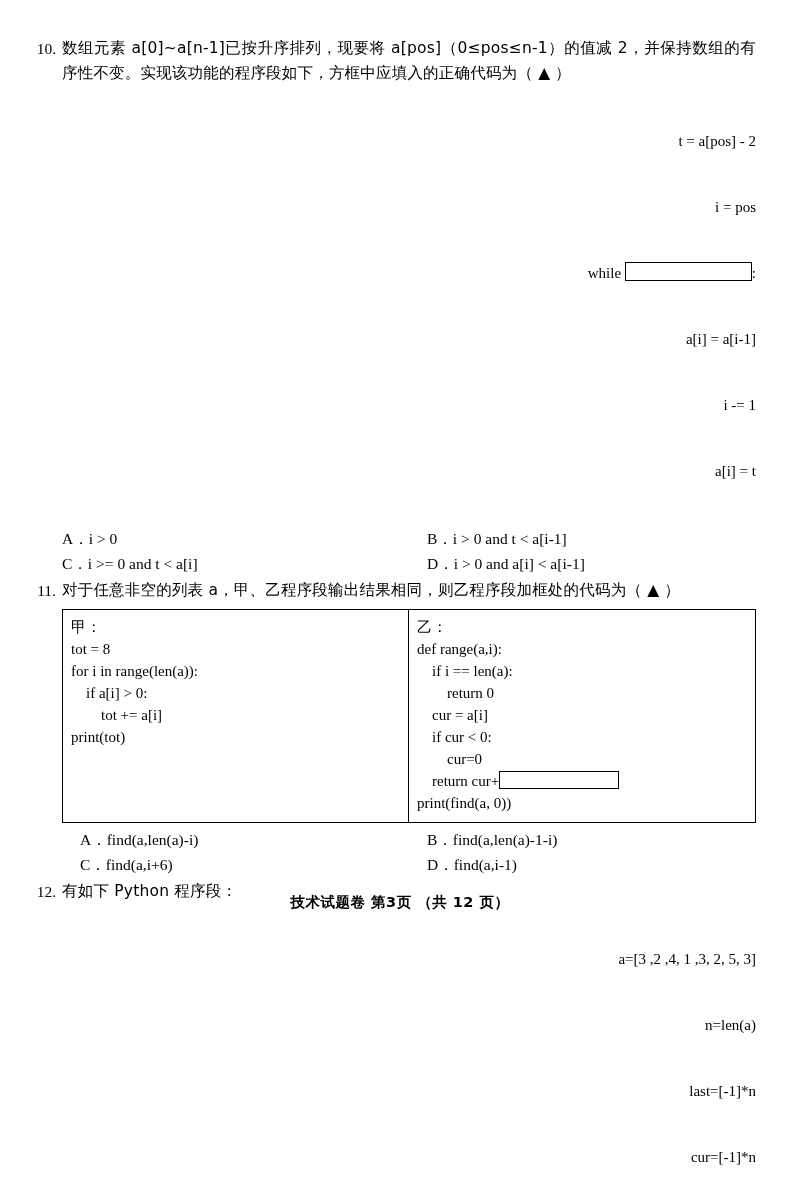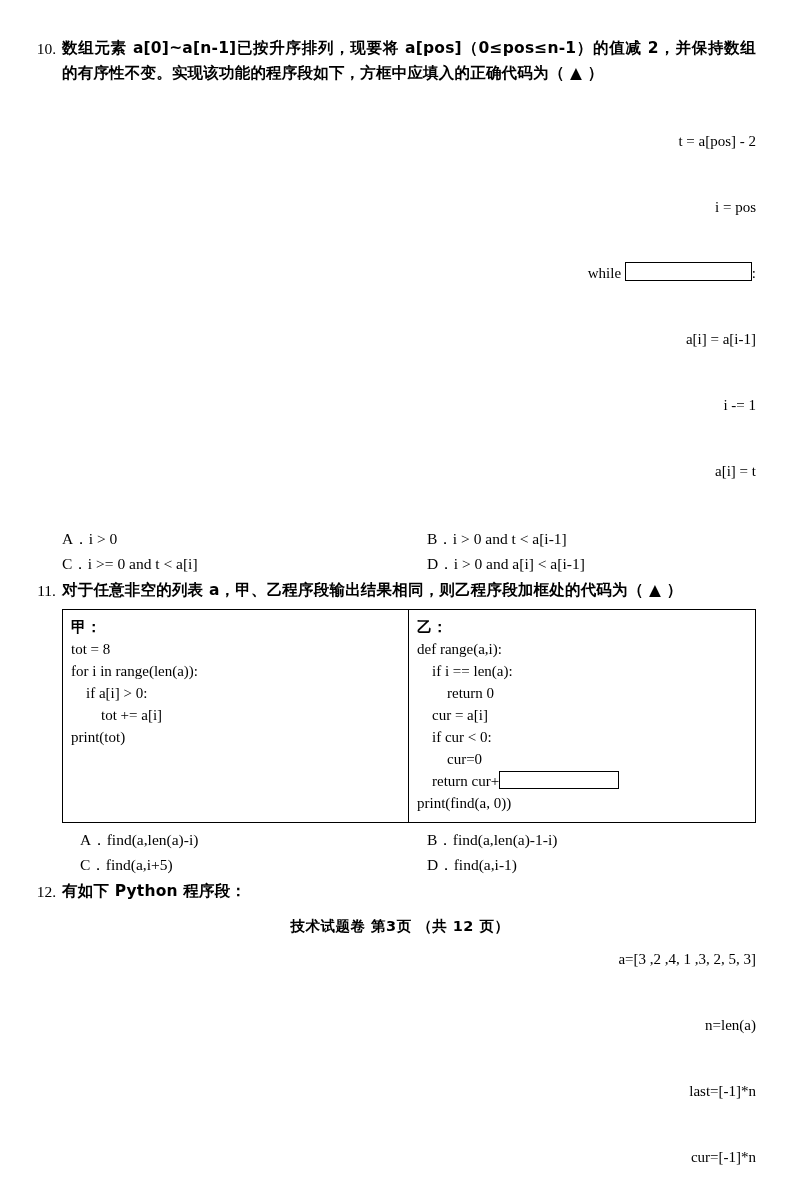--- a/index.html
+++ b/index.html
@@ -35,21 +35,21 @@
     padding-right: 6px;
     box-sizing: border-box;
   }
   .qbody {
     flex: 1 1 auto;
     font-size: 15.5px;
     line-height: 25px;
   }
   .cn {
     font-family: "DejaVu Sans", sans-serif;
-    font-weight: bold;
+    font-weight: normal;
     letter-spacing: 0.2px;
   }
   .stem {
     text-align: justify;
   }
   .code {
     font-family: "Liberation Serif", serif;
     font-size: 15px;
     line-height: 22px;
     white-space: pre;
@@ -89,21 +89,21 @@
     display: inline-block;
     border: 1px solid #000;
     height: 16px;
     width: 118px;
     vertical-align: -3px;
   }
   .footer {
     position: absolute;
     left: 0;
     right: 0;
-    bottom: 19px;
+    bottom: 43px;
     text-align: center;
     font-size: 14.5px;
     font-family: "DejaVu Sans", sans-serif;
     font-weight: bold;
     letter-spacing: 0.5px;
   }
   .indent1 { padding-left: 16px; text-align: right; }
   .indent2 { padding-left: 32px; }
 </style>
 </head>
@@ -155,21 +155,21 @@
           <div class="code">    cur = a[i]</div>
           <div class="code">    if cur &lt; 0:</div>
           <div class="code">        cur=0</div>
           <div class="code"><span>    return cur+</span><span class="inlinebox"></span></div>
           <div class="code">print(find(a, 0))</div>
         </div>
       </div>
       <div class="opts">
         <div class="opt2 opt-pad">A．find(a,len(a)-i)</div>
         <div class="opt2 opt-pad">B．find(a,len(a)-1-i)</div>
-        <div class="opt2 opt-pad">C．find(a,i+5)</div>
+        <div class="opt2 opt-pad">C．find(a,i+6)</div>
         <div class="opt2 opt-pad">D．find(a,i-1)</div>
       </div>
     </div>
   </div>
 
   <div class="q">
     <div class="qnum">12.</div>
     <div class="qbody">
       <div class="stem cn">有如下 Python 程序段：</div>
       <div class="code indent1">

